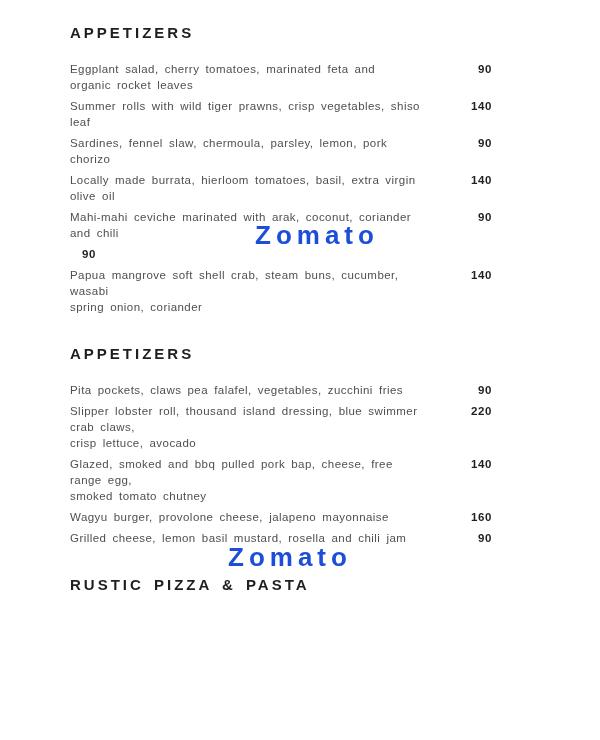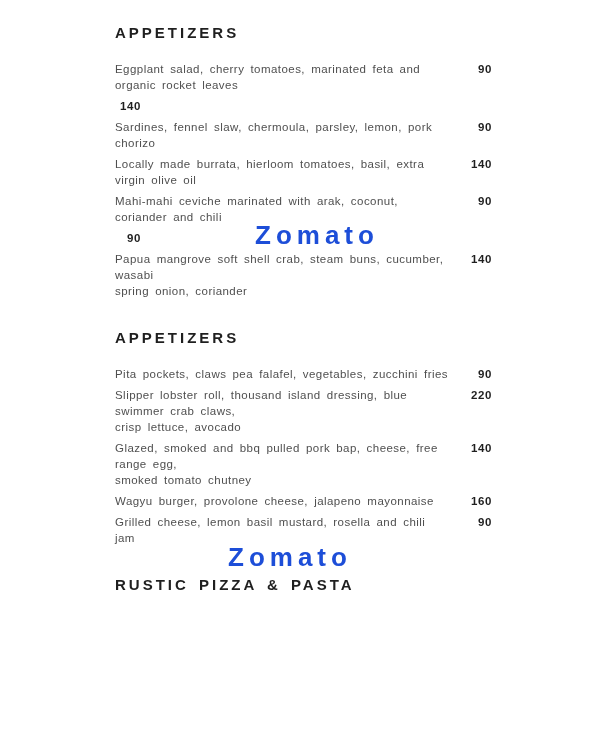--- a/index.html
+++ b/index.html
@@ -7,21 +7,21 @@
   .page {
     position: relative;
     width: 600px;
     height: 740px;
     background: #ffffff;
     overflow: hidden;
     font-family: "Liberation Sans", sans-serif;
   }
   .menu-body {
     position: relative;
-    padding: 24px 108px 0 115px;
+    padding: 24px 108px 0 70px;
     z-index: 2;
   }
   .menu-section { margin-bottom: 30px; }
   .section-title {
     font-size: 15px;
     font-weight: 800;
     letter-spacing: 3px;
     color: #1f1f1f;
     margin-bottom: 20px;
     word-spacing: 3px;
@@ -75,20 +75,21 @@
   <section class="menu-section">
     <h2 class="section-title">APPETIZERS</h2>
     <div class="items">
 
   <div class="menu-item">
     <span class="desc">Eggplant salad, cherry tomatoes, marinated feta and organic rocket leaves</span>
     <span class="price">90</span>
   </div>
 
   <div class="menu-item">
+    <span class="desc">Summer rolls with wild tiger prawns, crisp vegetables, shiso leaf</span>
     <span class="price">140</span>
   </div>
 
   <div class="menu-item">
     <span class="desc">Sardines, fennel slaw, chermoula, parsley, lemon, pork chorizo</span>
     <span class="price">90</span>
   </div>
 
   <div class="menu-item">
     <span class="desc">Locally made burrata, hierloom tomatoes, basil, extra virgin olive oil</span>

